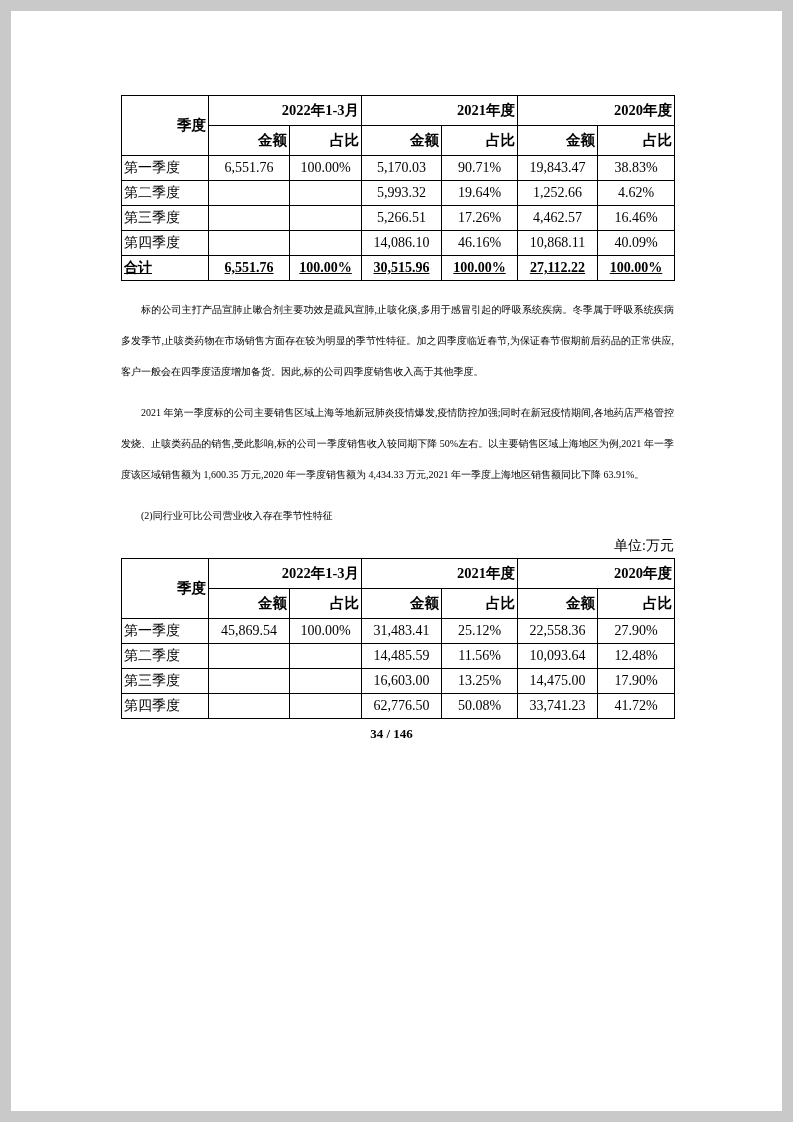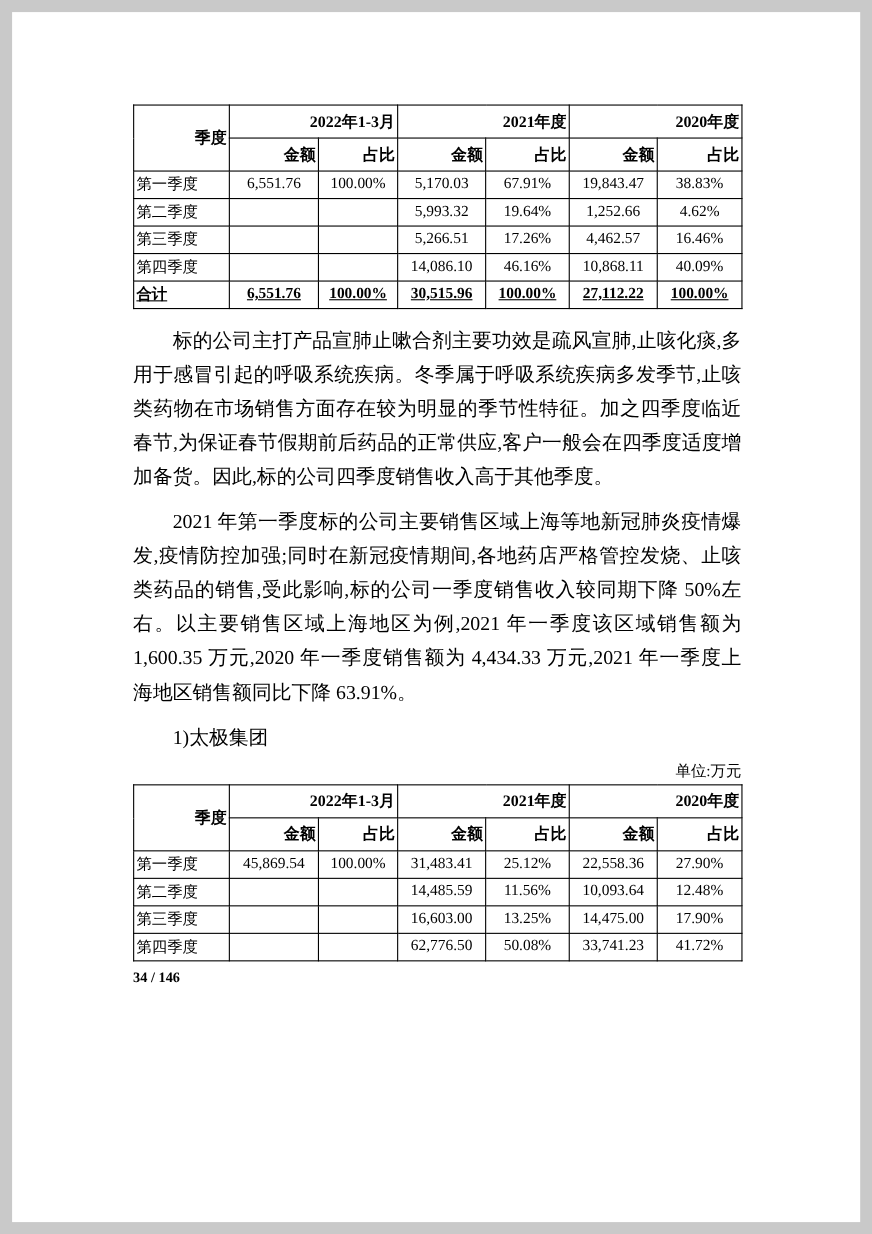--- a/index.html
+++ b/index.html
@@ -39,38 +39,38 @@
   }
   table.data-table td {
     padding: 2px 2px;
     height: 25px;
   }
   td.c-quarter { text-align: left; }
   td.c-num { text-align: center; padding-right: 9px; }
   tr.bold-row td { font-weight: bold; text-decoration: underline; }
   
   .para {
-    font-size: 18px;
+    font-size: 10px;
     line-height: 31px;
     text-align: justify;
     text-indent: 2em;
     margin: 10px 0 0 0;
     width: 553px;
   }
   .para.first-after-table { margin-top: 13px; }
   .unit-label {
     font-size: 14px;
     text-align: right;
     width: 553px;
     margin: 6px 0 3px 0;
   }
   .page-footer {
     font-size: 13px;
     font-weight: bold;
-    text-align: left;
+    text-align: center;
     width: 553px;
     padding-right: 12px;
     margin-top: 7px;
   }
 </style>
 </head>
 <body>
 
 <div class="page">
 
@@ -99,21 +99,21 @@
         <th>金额</th>
         <th>占比</th>
       </tr>
     </thead>
     <tbody>
         <tr>
           <td class="c-quarter">第一季度</td>
           <td class="c-num">6,551.76</td>
           <td class="c-num">100.00%</td>
           <td class="c-num">5,170.03</td>
-          <td class="c-num">67.91%</td>
+          <td class="c-num">90.71%</td>
           <td class="c-num">19,843.47</td>
           <td class="c-num">38.83%</td>
         </tr>
         <tr>
           <td class="c-quarter">第二季度</td>
           <td class="c-num"></td>
           <td class="c-num"></td>
           <td class="c-num">5,993.32</td>
           <td class="c-num">19.64%</td>
           <td class="c-num">1,252.66</td>
@@ -144,21 +144,21 @@
           <td class="c-num">30,515.96</td>
           <td class="c-num">100.00%</td>
           <td class="c-num">27,112.22</td>
           <td class="c-num">100.00%</td>
         </tr>
       </tbody>
   </table>
 
   <p class="para first-after-table">标的公司主打产品宣肺止嗽合剂主要功效是疏风宣肺,止咳化痰,多用于感冒引起的呼吸系统疾病。冬季属于呼吸系统疾病多发季节,止咳类药物在市场销售方面存在较为明显的季节性特征。加之四季度临近春节,为保证春节假期前后药品的正常供应,客户一般会在四季度适度增加备货。因此,标的公司四季度销售收入高于其他季度。</p>
   <p class="para">2021 年第一季度标的公司主要销售区域上海等地新冠肺炎疫情爆发,疫情防控加强;同时在新冠疫情期间,各地药店严格管控发烧、止咳类药品的销售,受此影响,标的公司一季度销售收入较同期下降 50%左右。以主要销售区域上海地区为例,2021 年一季度该区域销售额为 1,600.35 万元,2020 年一季度销售额为 4,434.33 万元,2021 年一季度上海地区销售额同比下降 63.91%。</p>
-  <p class="para">1)太极集团</p>
+  <p class="para">(2)同行业可比公司营业收入存在季节性特征</p>
 
   <div class="unit-label">单位:万元</div>
 
   <table class="data-table">
     <colgroup>
       <col style="width:87px">
         <col style="width:81px">
         <col style="width:72px">
       <col style="width:80px">
         <col style="width:76px">

